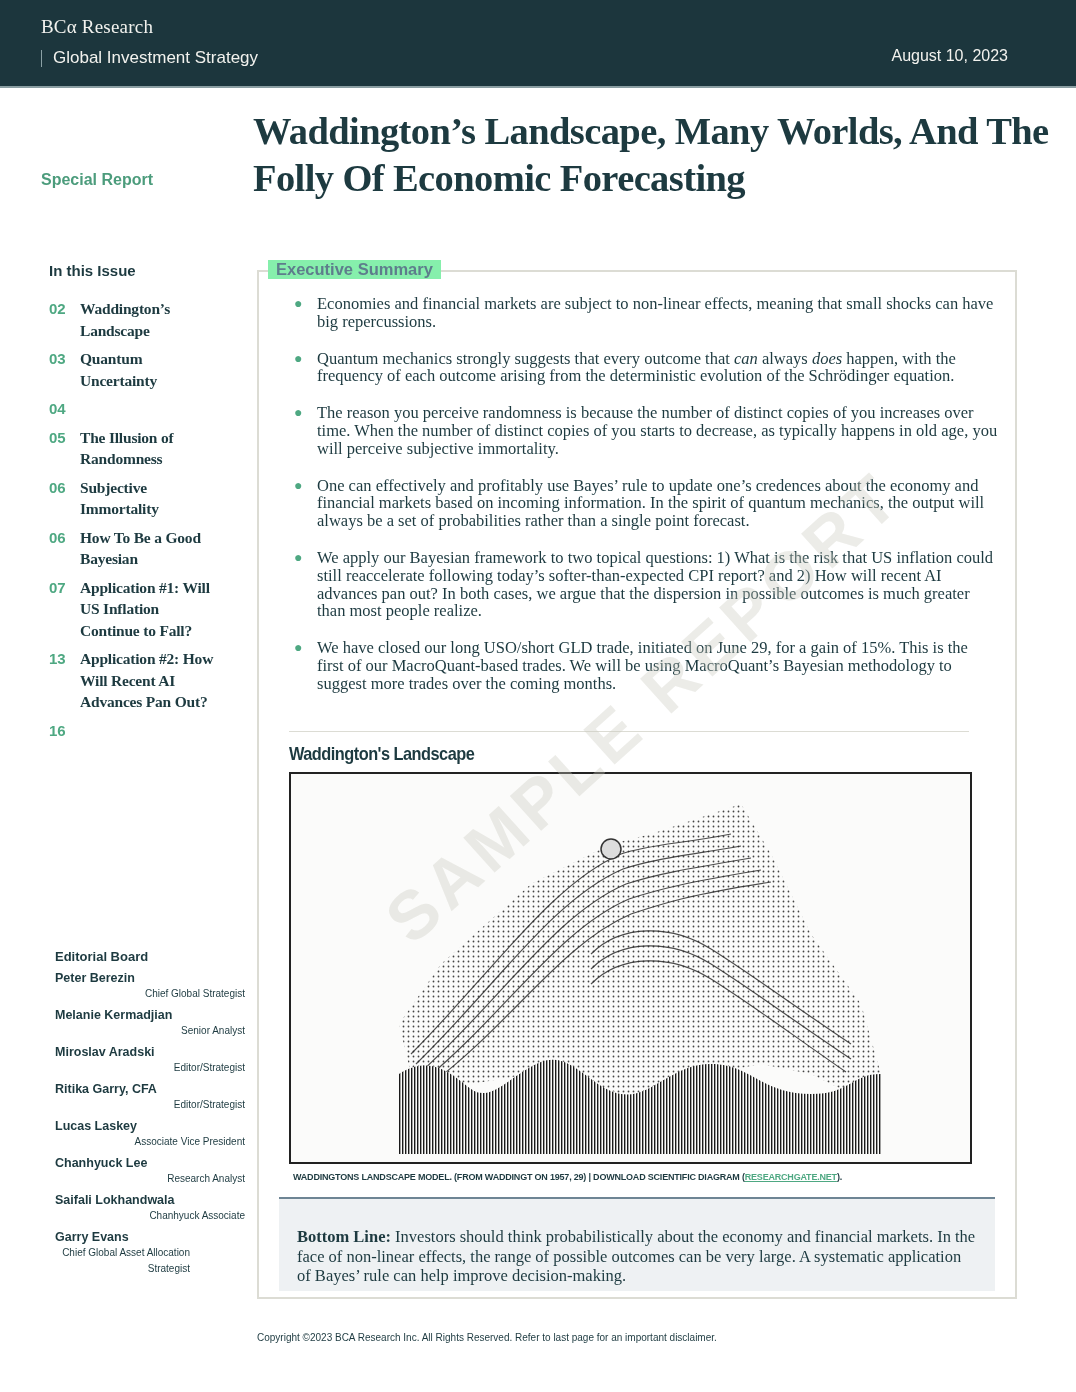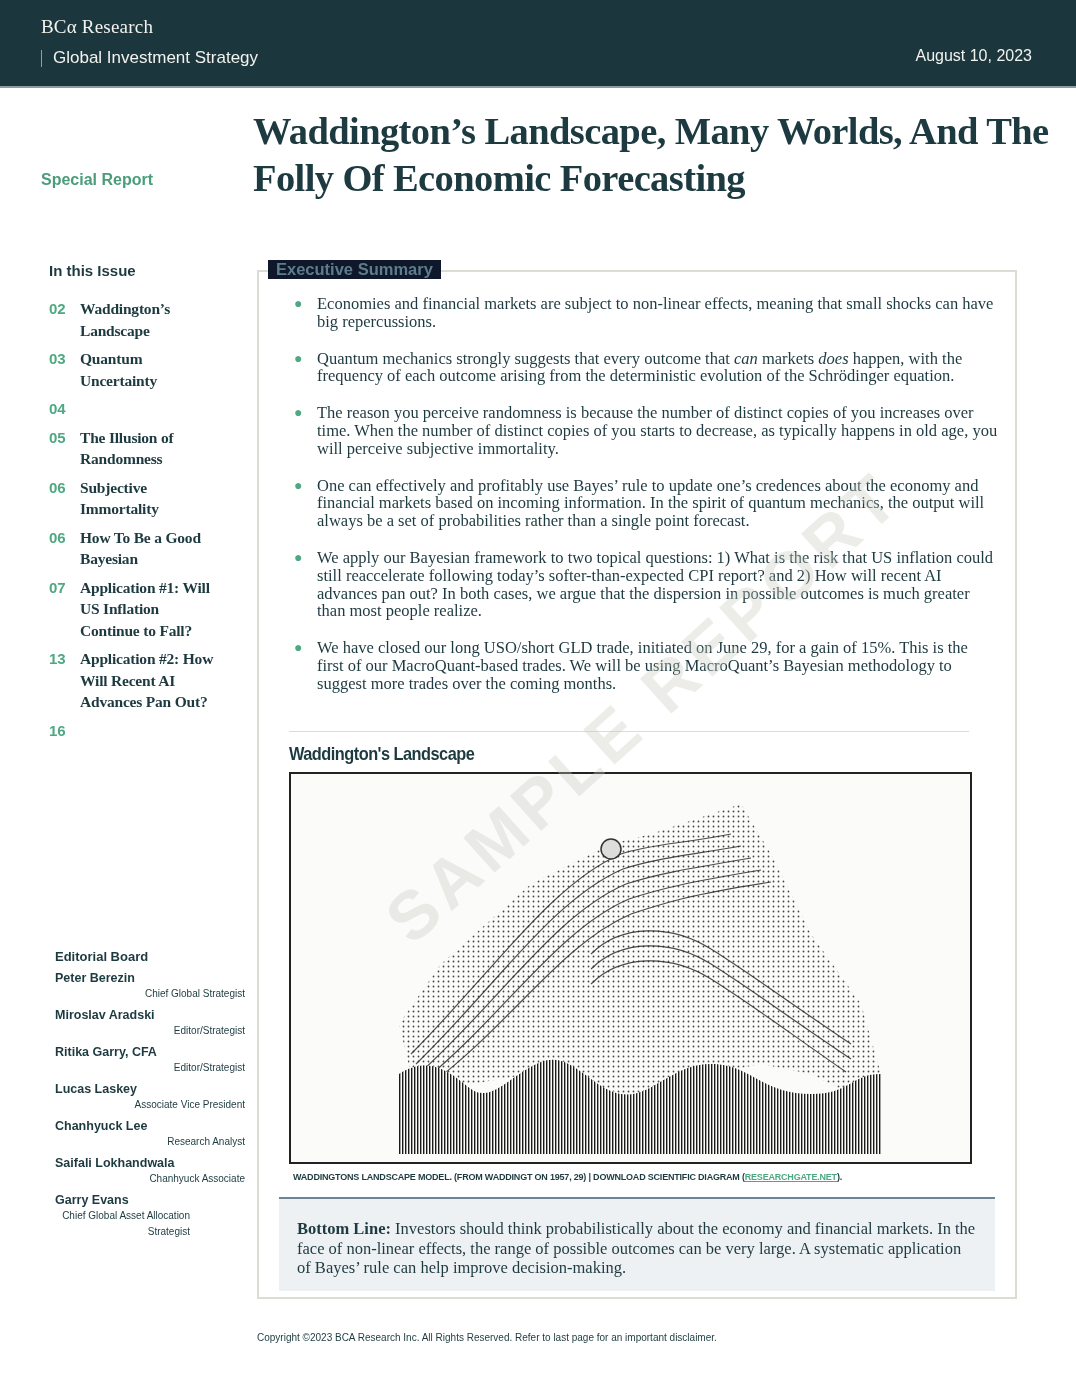--- a/index.html
+++ b/index.html
@@ -4,50 +4,50 @@
 <style>
   * { box-sizing: border-box; margin: 0; padding: 0; }
   html, body { width: 1076px; height: 1392px; background: #ffffff; overflow: hidden; }
   body { position: relative; font-family: "Liberation Sans", sans-serif; color: #1d3a40; }
 
   .header { position: absolute; left: 0; top: 0; width: 1076px; height: 88px; background: #1c363d; border-bottom: 2px solid #8a9ea2; }
   .brand { position: absolute; left: 41px; top: 16px; font-family: "Liberation Serif", serif; font-size: 19px; color: #f2f2ee; letter-spacing: 0.2px; }
   .sub-wrap { position: absolute; left: 41px; top: 47px; height: 22px; display: flex; align-items: center; }
   .sub-bar { width: 1px; height: 17px; background: #8ba1a5; margin-right: 11px; }
   .sub { font-size: 17px; color: #f2f2ee; }
-  .date { position: absolute; right: 44px; top: 47px; font-size: 16px; color: #f2f2ee; text-align: right; }
+  .date { position: absolute; right: 68px; top: 47px; font-size: 16px; color: #f2f2ee; text-align: right; }
 
   .special { position: absolute; left: 41px; top: 171px; font-size: 16px; font-weight: bold; color: #4c9c7c; }
   .title { position: absolute; left: 253px; top: 108px; width: 800px; font-family: "Liberation Serif", serif; font-weight: bold; font-size: 38.5px; line-height: 47px; color: #1d3a40; letter-spacing: -0.6px; }
 
   .toc-head { position: absolute; left: 49px; top: 262px; font-size: 15px; font-weight: bold; color: #1d3a40; }
   .toc { position: absolute; left: 49px; top: 298px; width: 190px; list-style: none; }
   .toc li { display: flex; margin-bottom: 7px; }
   .toc .num { width: 31px; flex: none; font-size: 15px; font-weight: bold; color: #4ea882; line-height: 21.5px; }
   .toc .lbl { font-family: "Liberation Serif", serif; font-weight: bold; font-size: 15.5px; line-height: 21.5px; color: #1d3a40; letter-spacing: -0.2px; }
 
   .board { position: absolute; left: 55px; top: 949px; width: 190px; }
   .board-head { font-size: 13px; font-weight: bold; margin-bottom: 6px; color: #1d3a40; }
   .member { margin-bottom: 5px; }
   .member .nm { font-size: 12.5px; font-weight: bold; line-height: 16px; color: #1d3a40; }
   .member .rl { font-size: 10px; line-height: 16px; color: #1d3a40; text-align: right; }
 
   .summary-box { position: absolute; left: 257px; top: 270px; width: 760px; height: 1029px; border: 2px solid #dcdcd4; }
-  .summary-legend { position: absolute; left: 268px; top: 260px; padding: 0 8px; background: #0f172a; font-size: 16.5px; font-weight: bold; color: #5e7d8c; }
+  .summary-legend { position: absolute; left: 268px; top: 260px; padding: 0 8px; background: #86efac; font-size: 16.5px; font-weight: bold; color: #5e7d8c; }
   .bullets { position: absolute; left: 293px; top: 295px; width: 705px; list-style: none; }
   .bullets li { position: relative; padding-left: 24px; font-family: "Liberation Serif", serif; font-size: 16.5px; line-height: 17.8px; color: #1d3a40; margin-bottom: 19px; }
   .bullets li .dot { position: absolute; left: 1px; top: 0; color: #4ea882; font-size: 14px; }
 
   .divider { position: absolute; left: 289px; top: 731px; width: 680px; height: 1px; background: #dcdcd4; }
   .fig-title { position: absolute; left: 289px; top: 743px; font-size: 19px; font-weight: bold; color: #1d3a40; letter-spacing: -0.6px; transform: scaleX(0.86); transform-origin: left; }
   .fig-frame { position: absolute; left: 289px; top: 772px; width: 683px; height: 392px; border: 2px solid #222; background: #fbfbfa; overflow: hidden; }
   .fig-caption { position: absolute; left: 293px; top: 1172px; font-size: 9px; font-weight: bold; color: #1d3a40; letter-spacing: -0.2px; }
   .fig-caption .link { color: #4ea882; text-decoration: underline; }
 
-  .bottom-line { position: absolute; left: 279px; top: 1197px; width: 716px; height: 94px; background: #eef1f3; border-top: 2px solid #6e8594; padding: 20px 18px 0 18px; font-family: "Liberation Serif", serif; font-size: 16.5px; line-height: 19.5px; color: #1d3a40; }
+  .bottom-line { position: absolute; left: 279px; top: 1197px; width: 716px; height: 94px; background: #eef1f3; border-top: 2px solid #6e8594; padding: 28px 18px 0 18px; font-family: "Liberation Serif", serif; font-size: 16.5px; line-height: 19.5px; color: #1d3a40; }
   .bottom-line b { font-weight: bold; }
 
   .copyright { position: absolute; left: 257px; top: 1332px; font-size: 10px; color: #1d3a40; }
 
   .watermark { position: absolute; left: 370px; top: 660px; font-size: 68px; font-weight: bold; color: rgba(200,200,190,0.35); transform: rotate(-42deg); transform-origin: left top; letter-spacing: 6px; white-space: nowrap; pointer-events: none; top: 900px; }
 </style>
 </head>
 <body>
 
 <div class="header">
@@ -100,20 +100,24 @@
     </li>
 </ul>
 
 <div class="board">
   <div class="board-head">Editorial Board</div>
   <div class="member">
       <div class="nm">Peter Berezin</div>
       <div class="rl">Chief Global Strategist</div>
     </div>
   <div class="member">
+      <div class="nm">Melanie Kermadjian</div>
+      <div class="rl">Senior Analyst</div>
+    </div>
+  <div class="member">
       <div class="nm">Miroslav Aradski</div>
       <div class="rl">Editor/Strategist</div>
     </div>
   <div class="member">
       <div class="nm">Ritika Garry, CFA</div>
       <div class="rl">Editor/Strategist</div>
     </div>
   <div class="member">
       <div class="nm">Lucas Laskey</div>
       <div class="rl">Associate Vice President</div>
@@ -130,21 +134,21 @@
       <div class="nm">Garry Evans</div>
       <div class="rl" style="width:135px">Chief Global Asset Allocation Strategist</div>
     </div>
 </div>
 
 <div class="summary-box"></div>
 <div class="summary-legend">Executive Summary</div>
 
 <ul class="bullets">
   <li><span class="dot">●</span><span>Economies and financial markets are subject to non-linear effects, meaning that small shocks can have big repercussions.</span></li>
-  <li><span class="dot">●</span><span><span>Quantum mechanics strongly suggests that every outcome that </span><i>can</i><span> markets </span><i>does</i><span> happen, with the frequency of each outcome arising from the deterministic evolution of the Schrödinger equation.</span></span></li>
+  <li><span class="dot">●</span><span><span>Quantum mechanics strongly suggests that every outcome that </span><i>can</i><span> always </span><i>does</i><span> happen, with the frequency of each outcome arising from the deterministic evolution of the Schrödinger equation.</span></span></li>
   <li><span class="dot">●</span><span>The reason you perceive randomness is because the number of distinct copies of you increases over time. When the number of distinct copies of you starts to decrease, as typically happens in old age, you will perceive subjective immortality.</span></li>
   <li><span class="dot">●</span><span>One can effectively and profitably use Bayes’ rule to update one’s credences about the economy and financial markets based on incoming information. In the spirit of quantum mechanics, the output will always be a set of probabilities rather than a single point forecast.</span></li>
   <li><span class="dot">●</span><span>We apply our Bayesian framework to two topical questions: 1) What is the risk that US inflation could still reaccelerate following today’s softer-than-expected CPI report? and 2) How will recent AI advances pan out? In both cases, we argue that the dispersion in possible outcomes is much greater than most people realize.</span></li>
   <li><span class="dot">●</span><span>We have closed our long USO/short GLD trade, initiated on June 29, for a gain of 15%. This is the first of our MacroQuant-based trades. We will be using MacroQuant’s Bayesian methodology to suggest more trades over the coming months.</span></li>
 </ul>
 
 <div class="divider"></div>
 <div class="fig-title">Waddington's Landscape</div>
 
 <div class="fig-frame">

